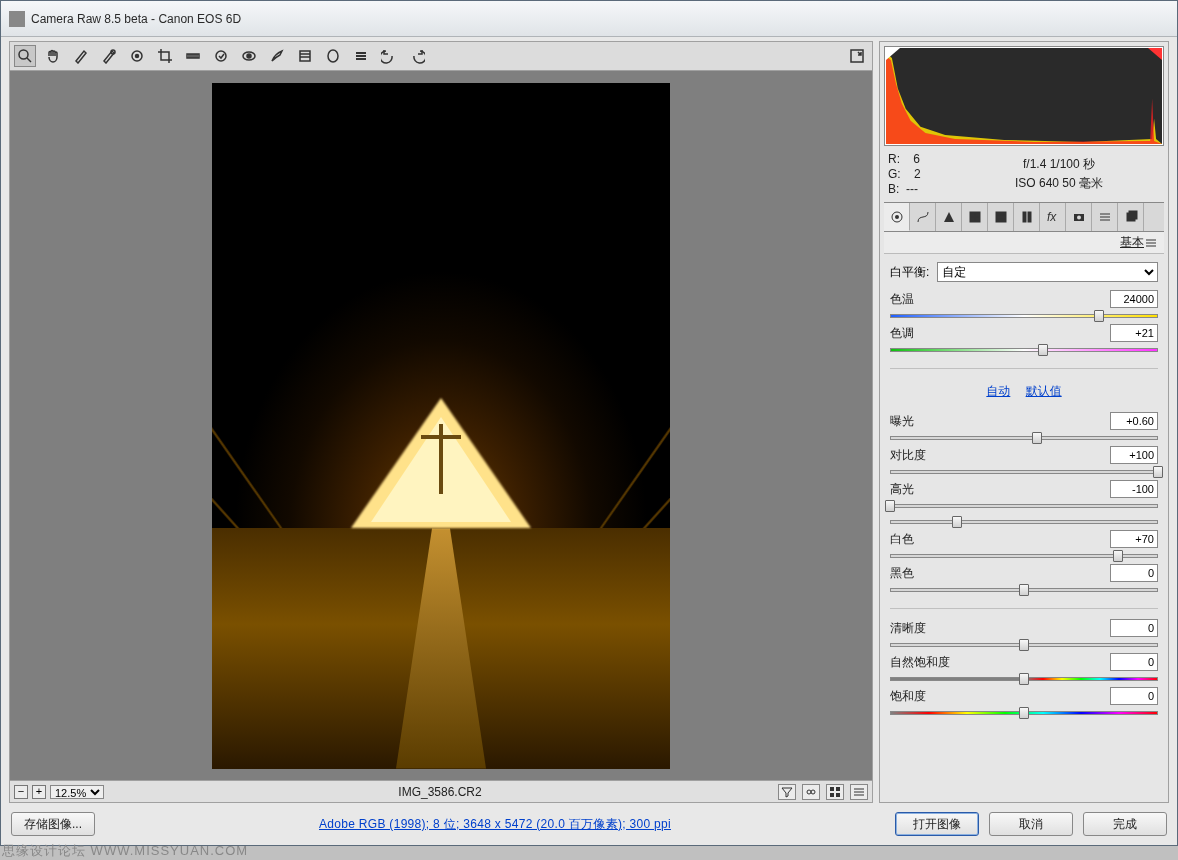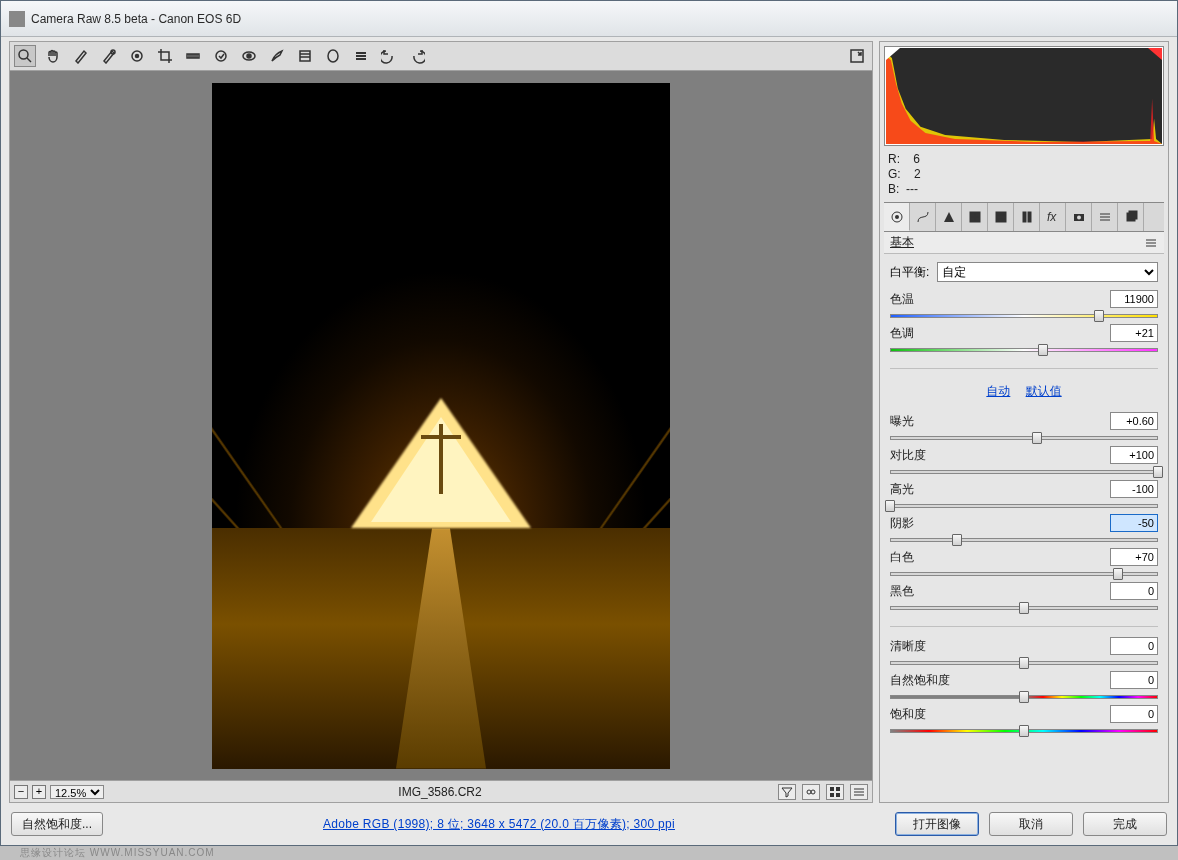--- a/index.html
+++ b/index.html
@@ -56,21 +56,21 @@
 .exif-rgb { display:flex; flex-direction:column; gap:1px; width: 70px; }
 .exif-rgb span { white-space: pre; }
 .exif-meta { flex:1; display:flex; flex-direction:column; align-items:center; gap:2px; justify-content:center; }
 
 .tabstrip { display:flex; border: 1px solid #888; border-left:none; border-right:none; margin: 0 4px; background:#d8d8d8; }
 .tabstrip .tab { width: 26px; height: 28px; border-right: 1px solid #aaa; display:inline-flex; align-items:center; justify-content:center; position:relative; }
 .tabstrip .tab.active { background: #ececec; border-bottom:1px solid #ececec; margin-bottom:-1px; }
 .tabstrip .tab svg { width:14px; height:14px; fill:#333; }
 
 .panel-title { display:flex; align-items:center; height:22px; padding:0 6px; border-bottom:1px solid #bbb; background:#ececec; margin:0 4px; }
-.panel-title .t { flex:1; text-align:left; color:#222;text-decoration:underline; }
+.panel-title .t { flex:1; text-align:right; color:#222;text-decoration:underline; }
 .panel-title .menu { width:14px; height:14px; display:inline-flex; align-items:center; justify-content:center; }
 
 .controls { flex:1; overflow:auto; padding: 8px 10px; display:flex; flex-direction:column; gap:4px; }
 .row-select { display:flex; align-items:center; gap:8px; margin-bottom: 4px; }
 .row-select select { flex:1; height: 20px; border:1px solid #888; background:#fff; }
 
 .slider-row { display:flex; flex-direction:column; margin-bottom: 2px; }
 .slider-head { display:flex; align-items:center; }
 .slider-head .lab { flex:1; color:#222; }
 .slider-head .val { width: 48px; height: 18px; border:1px solid #888; background:#fff; text-align:right; padding-right: 3px; font-size:11px; line-height:16px; }
@@ -86,21 +86,21 @@
 .sep { height:1px; background:#c0c0c0; margin: 6px 0; }
 .links { text-align:center; margin: 4px 0 8px; }
 .links a { color: #0040cc; text-decoration: underline; margin: 0 6px; cursor: pointer; }
 
 
 .footer { height: 42px; display:flex; align-items:center; padding: 0 10px; gap: 10px; }
 .footer .info { flex:1; text-align:center; color:#0040cc; text-decoration:underline; letter-spacing: 0.3px; }
 .btn { min-width: 84px; height: 24px; background: linear-gradient(#f8f8f8,#e0e0e0); border:1px solid #888; border-radius:3px; display:inline-flex; align-items:center; justify-content:center; padding: 0 10px; color:#222; }
 .btn.primary { border:1px solid #2a5aa8; box-shadow: 0 0 0 1px #8ab0e0 inset; }
 
-.watermark { position:absolute; left: 20px; bottom: 0; color:#888; font-size:10px; letter-spacing:1px; }
+.watermark { position:absolute; left: 2px; bottom: 0; color:#888; font-size:13px; letter-spacing:1px; }
 </style>
 </head>
 <body>
 
 <div class="window">
   <div class="titlebar">
     <span class="icon"></span>
     <span class="title">Camera Raw 8.5 beta -  Canon EOS 6D</span>
   </div>
 
@@ -262,20 +262,24 @@
           </svg>
         </div>
       </div>
 
       <div class="exif">
         <div class="exif-rgb">
           <span><span>R:</span>    <span>6</span></span>
           <span><span>G:</span>    <span>2</span></span>
           <span><span>B:</span>  <span>---</span></span>
         </div>
+        <div class="exif-meta">
+          <span>f/1.4  1/100 秒</span>
+          <span>ISO 640   50 毫米</span>
+        </div>
       </div>
 
       <div class="tabstrip">
         <span class="tab active">
             <svg viewBox="0 0 14 14">
               <circle cx="7" cy="7" r="5" fill="none" stroke="#333"></circle>
               <circle cx="7" cy="7" r="2"></circle>
             </svg>
           </span>
         <span class="tab">
@@ -342,21 +346,21 @@
       <div class="controls">
         <div class="row-select">
           <span>白平衡:</span>
           <select><option>自定</option></select>
         </div>
 
         <div id="sliders-top">
             <div class="slider-row">
     <div class="slider-head">
       <span class="lab">色温</span>
-      <span class="val">11900</span>
+      <span class="val">24000</span>
     </div>
     <div class="track temp">
       <div class="bar"></div>
       <div class="thumb" style="left:78%"></div>
     </div>
   </div>
             <div class="slider-row">
     <div class="slider-head">
       <span class="lab">色调</span>
       <span class="val">+21</span>
@@ -397,24 +401,20 @@
     <div class="slider-head">
       <span class="lab">高光</span>
       <span class="val">-100</span>
     </div>
     <div class="track ">
       <div class="bar"></div>
       <div class="thumb" style="left:0%"></div>
     </div>
   </div>
             <div class="slider-row">
-    <div class="slider-head">
-      <span class="lab">阴影</span>
-      <span class="val sel">-50</span>
-    </div>
     <div class="track ">
       <div class="bar"></div>
       <div class="thumb" style="left:25%"></div>
     </div>
   </div>
             <div class="slider-row">
     <div class="slider-head">
       <span class="lab">白色</span>
       <span class="val">+70</span>
     </div>
@@ -465,20 +465,20 @@
       <div class="bar"></div>
       <div class="thumb" style="left:50%"></div>
     </div>
   </div>
           </div>
       </div>
     </div>
   </div>
 
   <div class="footer">
-    <span class="btn">自然饱和度...</span>
+    <span class="btn">存储图像...</span>
     <span class="info">Adobe RGB (1998); 8 位; 3648 x 5472 (20.0 百万像素); 300 ppi</span>
     <span class="btn primary">打开图像</span>
     <span class="btn">取消</span>
     <span class="btn">完成</span>
   </div>
 </div>
 <span class="watermark">思缘设计论坛  WWW.MISSYUAN.COM</span>
 
 </body></html>

